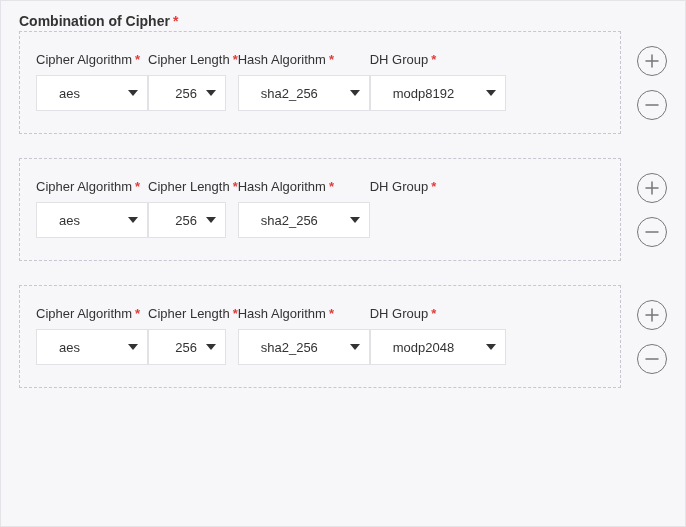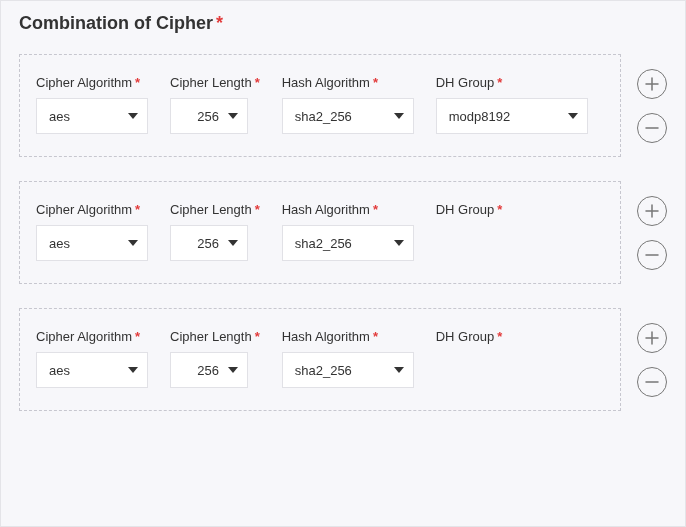--- a/index.html
+++ b/index.html
@@ -16,79 +16,79 @@
       height: 527px;
       overflow: hidden;
     }
     .panel {
       padding: 12px 18px 18px 18px;
       border: 1px solid #e4e4e8;
       background: #f7f7fa;
       height: 100%;
     }
     .panel-title {
-      font-size: 18px;
+      font-size: 14px;
       font-weight: 600;
       color: #333;
-      margin-bottom: 20px;
+      margin-bottom: 2px;
     }
     .required {
       color: #e23b3b;
       margin-left: 3px;
       font-weight: 600;
     }
     .cipher-block {
       display: flex;
       align-items: center;
       margin-bottom: 24px;
     }
     .cipher-card {
       flex: 1;
       border: 1px dashed #c7c7cf;
       padding: 20px 16px 22px 16px;
       background: #f7f7fa;
       display: flex;
-      gap: 22px;
+      gap: 0;
     }
     .field {
       display: flex;
       flex-direction: column;
     }
     .field-label {
       font-size: 13px;
       color: #333;
       margin-bottom: 8px;
       white-space: nowrap;
     }
     .select-wrap {
       position: relative;
       background: #fff;
       border: 1px solid #e1e1e6;
       height: 36px;
       display: flex;
       align-items: center;
-      padding: 0 28px 0 12px;
+      padding: 0 28px 0 22px;
       cursor: pointer;
       font-size: 13px;
       color: #333;
     }
     .select-wrap .caret {
       position: absolute;
       right: 9px;
       top: 50%;
       transform: translateY(-50%);
       pointer-events: none;
     }
     .caret svg {
       display: block;
     }
     .w-alg { width: 112px; }
     .w-len { width: 78px; justify-content: flex-end; }
     .w-hash { width: 132px; }
-    .w-dh { width: 152px; }
+    .w-dh { width: 136px; }
     .actions {
       display: flex;
       flex-direction: column;
       gap: 14px;
       margin-left: 16px;
       align-items: center;
     }
     .circle-btn {
       width: 30px;
       height: 30px;
@@ -257,20 +257,28 @@
           <span>sha2_256</span>
           <span class="caret">
               <svg width="10" height="6" viewBox="0 0 10 6">
                 <path d="M0 0 L5 6 L10 0 Z" fill="#333"></path>
               </svg>
             </span>
         </div>
       </div>
       <div class="field">
         <div class="field-label"><span>DH Group</span><span class="required">*</span></div>
+        <div class="select-wrap w-dh">
+          <span>modp2048</span>
+          <span class="caret">
+              <svg width="10" height="6" viewBox="0 0 10 6">
+                <path d="M0 0 L5 6 L10 0 Z" fill="#333"></path>
+              </svg>
+            </span>
+        </div>
       </div>
     </div>
     <div class="actions">
       <div class="circle-btn">
         <svg width="14" height="14" viewBox="0 0 14 14">
             <path d="M7 1 V13 M1 7 H13" stroke="#777" stroke-width="1.5" stroke-linecap="round"></path>
           </svg>
       </div>
       <div class="circle-btn">
         <svg width="14" height="14" viewBox="0 0 14 14">

